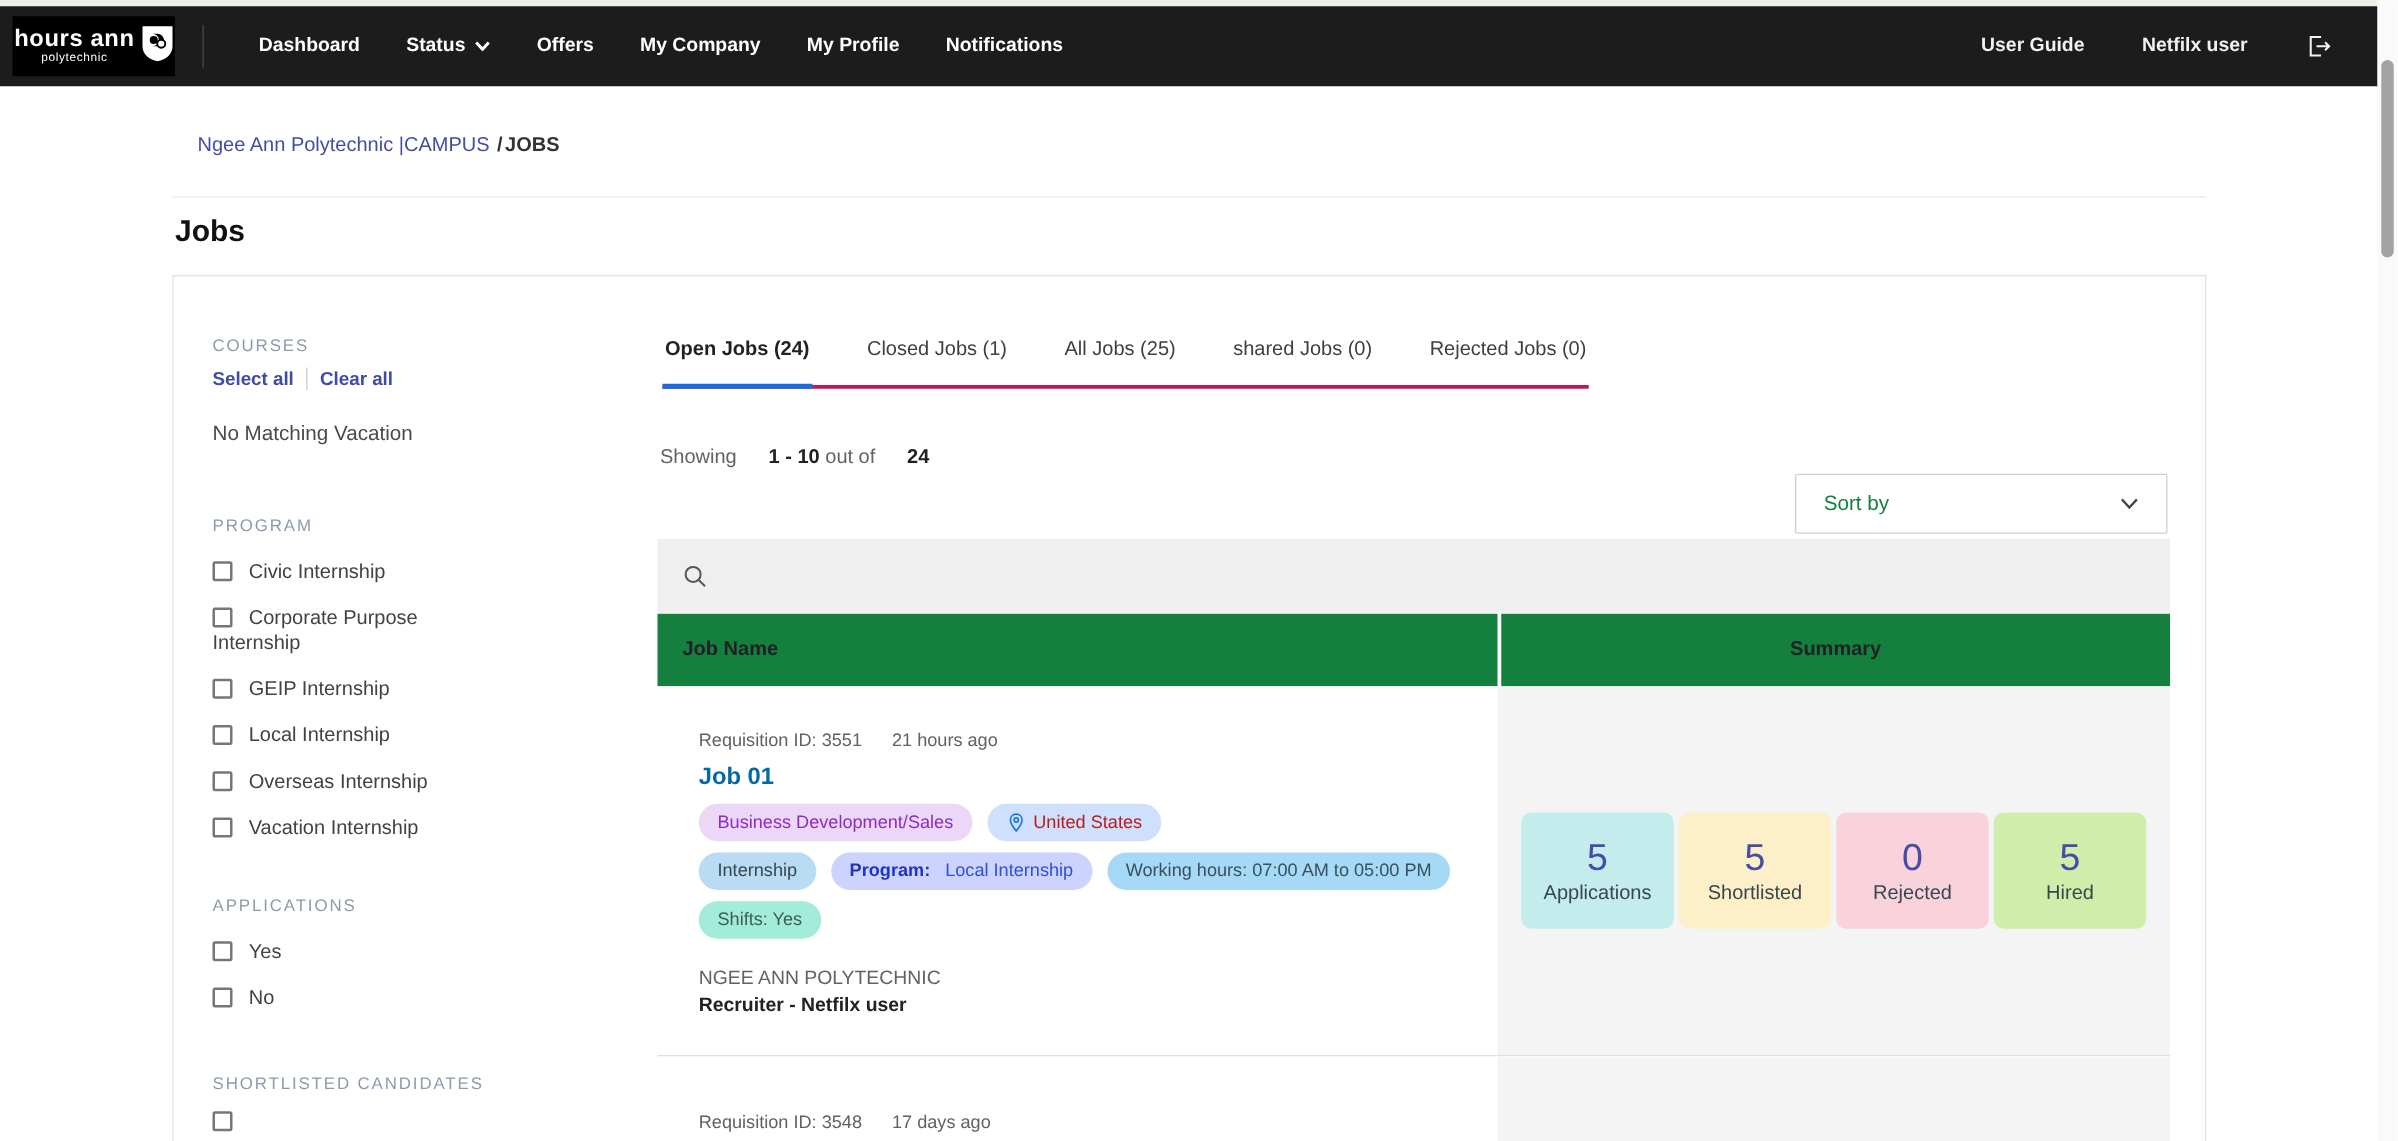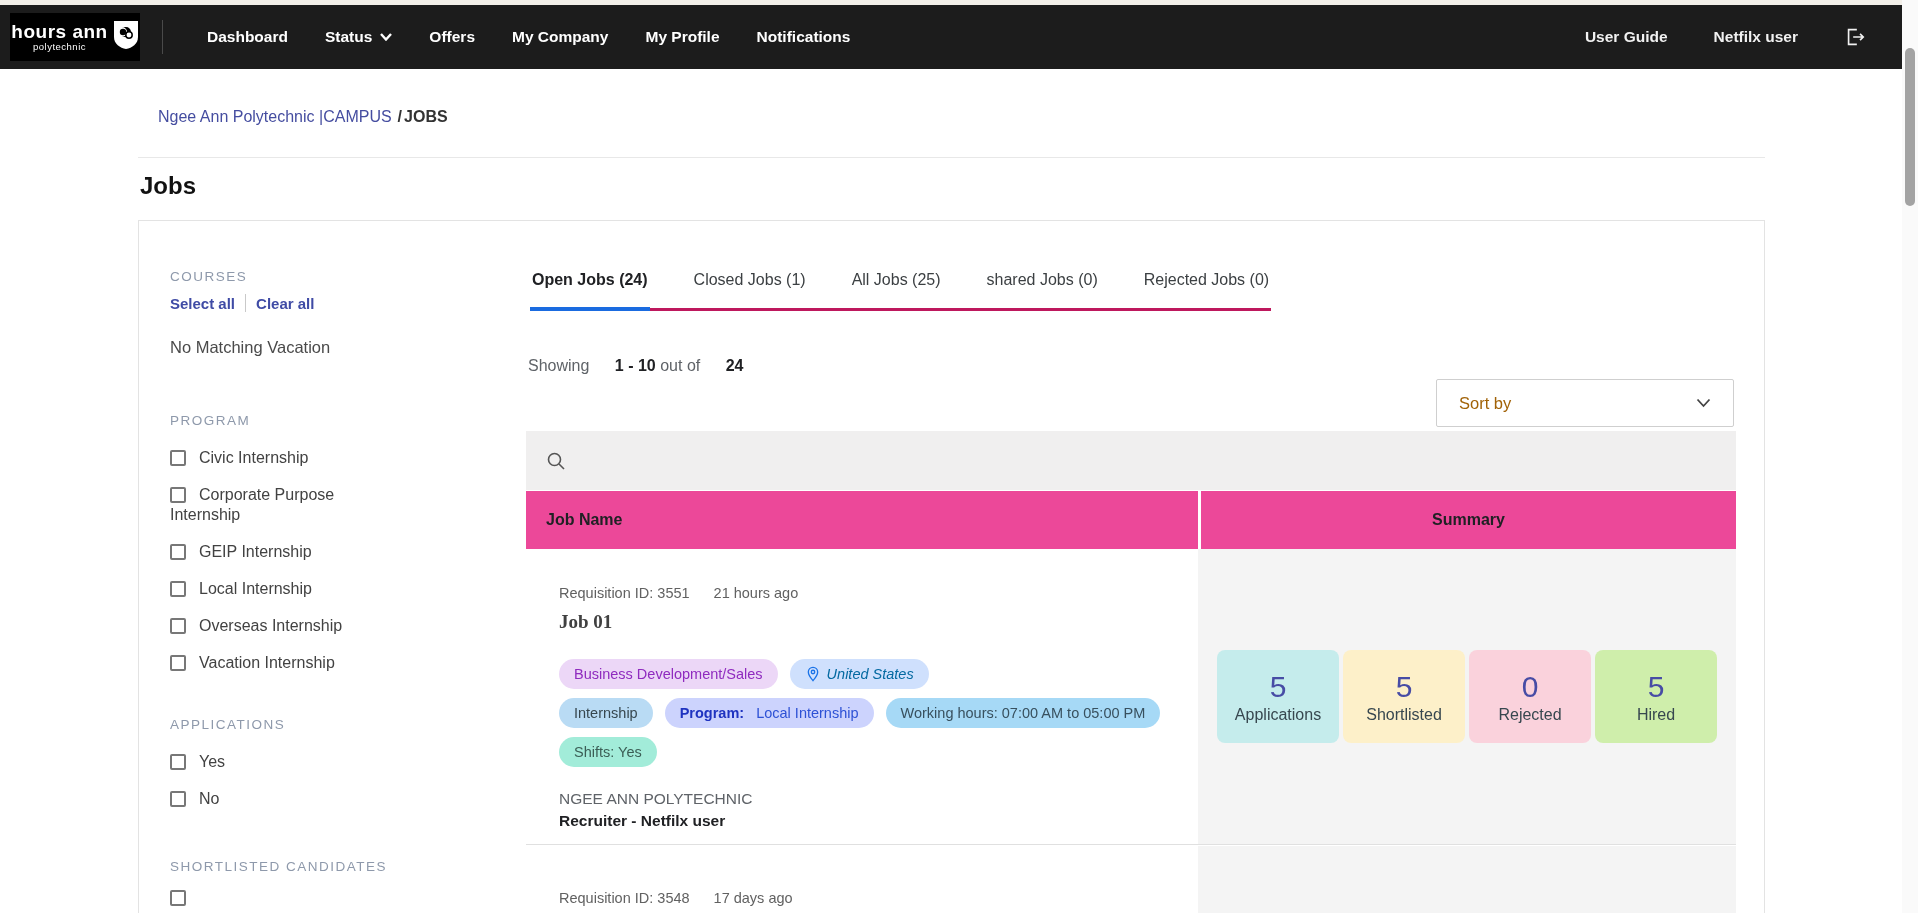--- a/index.html
+++ b/index.html
@@ -60,47 +60,47 @@
   .tab.active { font-weight:bold; color:#202124; border-bottom:4px solid #1a6be0; margin-bottom:-3.5px; }
 
   
   .showing { position:absolute; left:389px; top:136px; font-size:16px; color:#5f6368; }
   .showing b { color:#202124;margin-left:21px; }
 
   
   .sortbox { position:absolute; right:30px; top:158px; width:298px; height:48px; background:#fff;
     border:1px solid #cfcfcf; border-radius:2px; display:flex; align-items:center;
     justify-content:space-between; padding:0 22px; cursor:pointer; }
-  .sortbox .lbl { font-size:16.5px; color:#a16207; }
+  .sortbox .lbl { font-size:16.5px; color:#15803d; }
 
   
   .searchrow { position:absolute; left:387px; top:210px; width:1210px; height:59px; display:flex; }
   .searchbar { flex:1; background:#f0efef; display:flex; align-items:center; padding-left:20px; }
   .create-btn { width:194px; background:#1667e2; color:#fff; font-size:16.5px; font-weight:bold;
     border:none; display:flex; align-items:center; justify-content:center; cursor:pointer; }
 
   
   .thead { position:absolute; left:387px; top:270px; width:1210px; height:58px; display:flex; gap:3px; }
-  .th { background:#ec4899; display:flex; align-items:center; font-size:16px; font-weight:bold; color:#202124; }
+  .th { background:#15803d; display:flex; align-items:center; font-size:16px; font-weight:bold; color:#202124; }
   .th-job { width:672px; padding-left:20px; }
   .th-sum { flex:1; justify-content:center; }
 
   .trow { position:absolute; left:387px; width:1210px; display:flex; border-bottom:1px solid #e0e0e0; }
   .row1 { top:328px; height:296px; }
   .row2 { top:625px; height:300px; border-bottom:none; }
   .td-job { width:672px; background:#fff; padding:36px 20px 0 33px; }
   .td-sum { flex:1; background:#f4f4f4; display:flex; align-items:center; justify-content:center; }
 
   .req-line { font-size:14.5px; color:#616161; display:flex; gap:24px; margin-bottom:10px; }
-  .job-title { font-size:19px; font-weight:bold; color:#404040; cursor:pointer; margin-bottom:26px;font-family:Liberation Serif, serif; }
+  .job-title { font-size:19px; font-weight:bold; color:#0369a1; cursor:pointer; margin-bottom:10px; }
   .pillrow { display:flex; flex-wrap:wrap; }
   .pill { font-size:14.5px; padding:7px 15px; border-radius:17px; margin:0 12px 9px 0;
     display:inline-flex; align-items:center; gap:6px; white-space:nowrap; }
   .p-category { background:#ecd7f7; color:#8f2bbf; }
-  .p-location { background:#cfe0fd; color:#0369a1;font-style:italic; }
+  .p-location { background:#cfe0fd; color:#b91c1c; }
   .p-type     { background:#b9dbf4; color:#37474f; }
   .p-program  { background:#ccd3fd; color:#2d51d5; }
   .p-program .plabel { font-weight:bold; color:#1f33c0; margin-right:6px; }
   .p-hours    { background:#a6d9f6; color:#38505e; }
   .p-shifts   { background:#a2ecd9; color:#3b5e55; }
   .company { font-size:15.5px; color:#5f6368; margin-top:14px; }
   .recruiter { font-size:15.5px; font-weight:bold; color:#202124; margin-top:4px; }
 
   .sumcards { display:flex; gap:4px; }
   .scard { width:122px; height:93px; border-radius:8px; display:flex; flex-direction:column;

